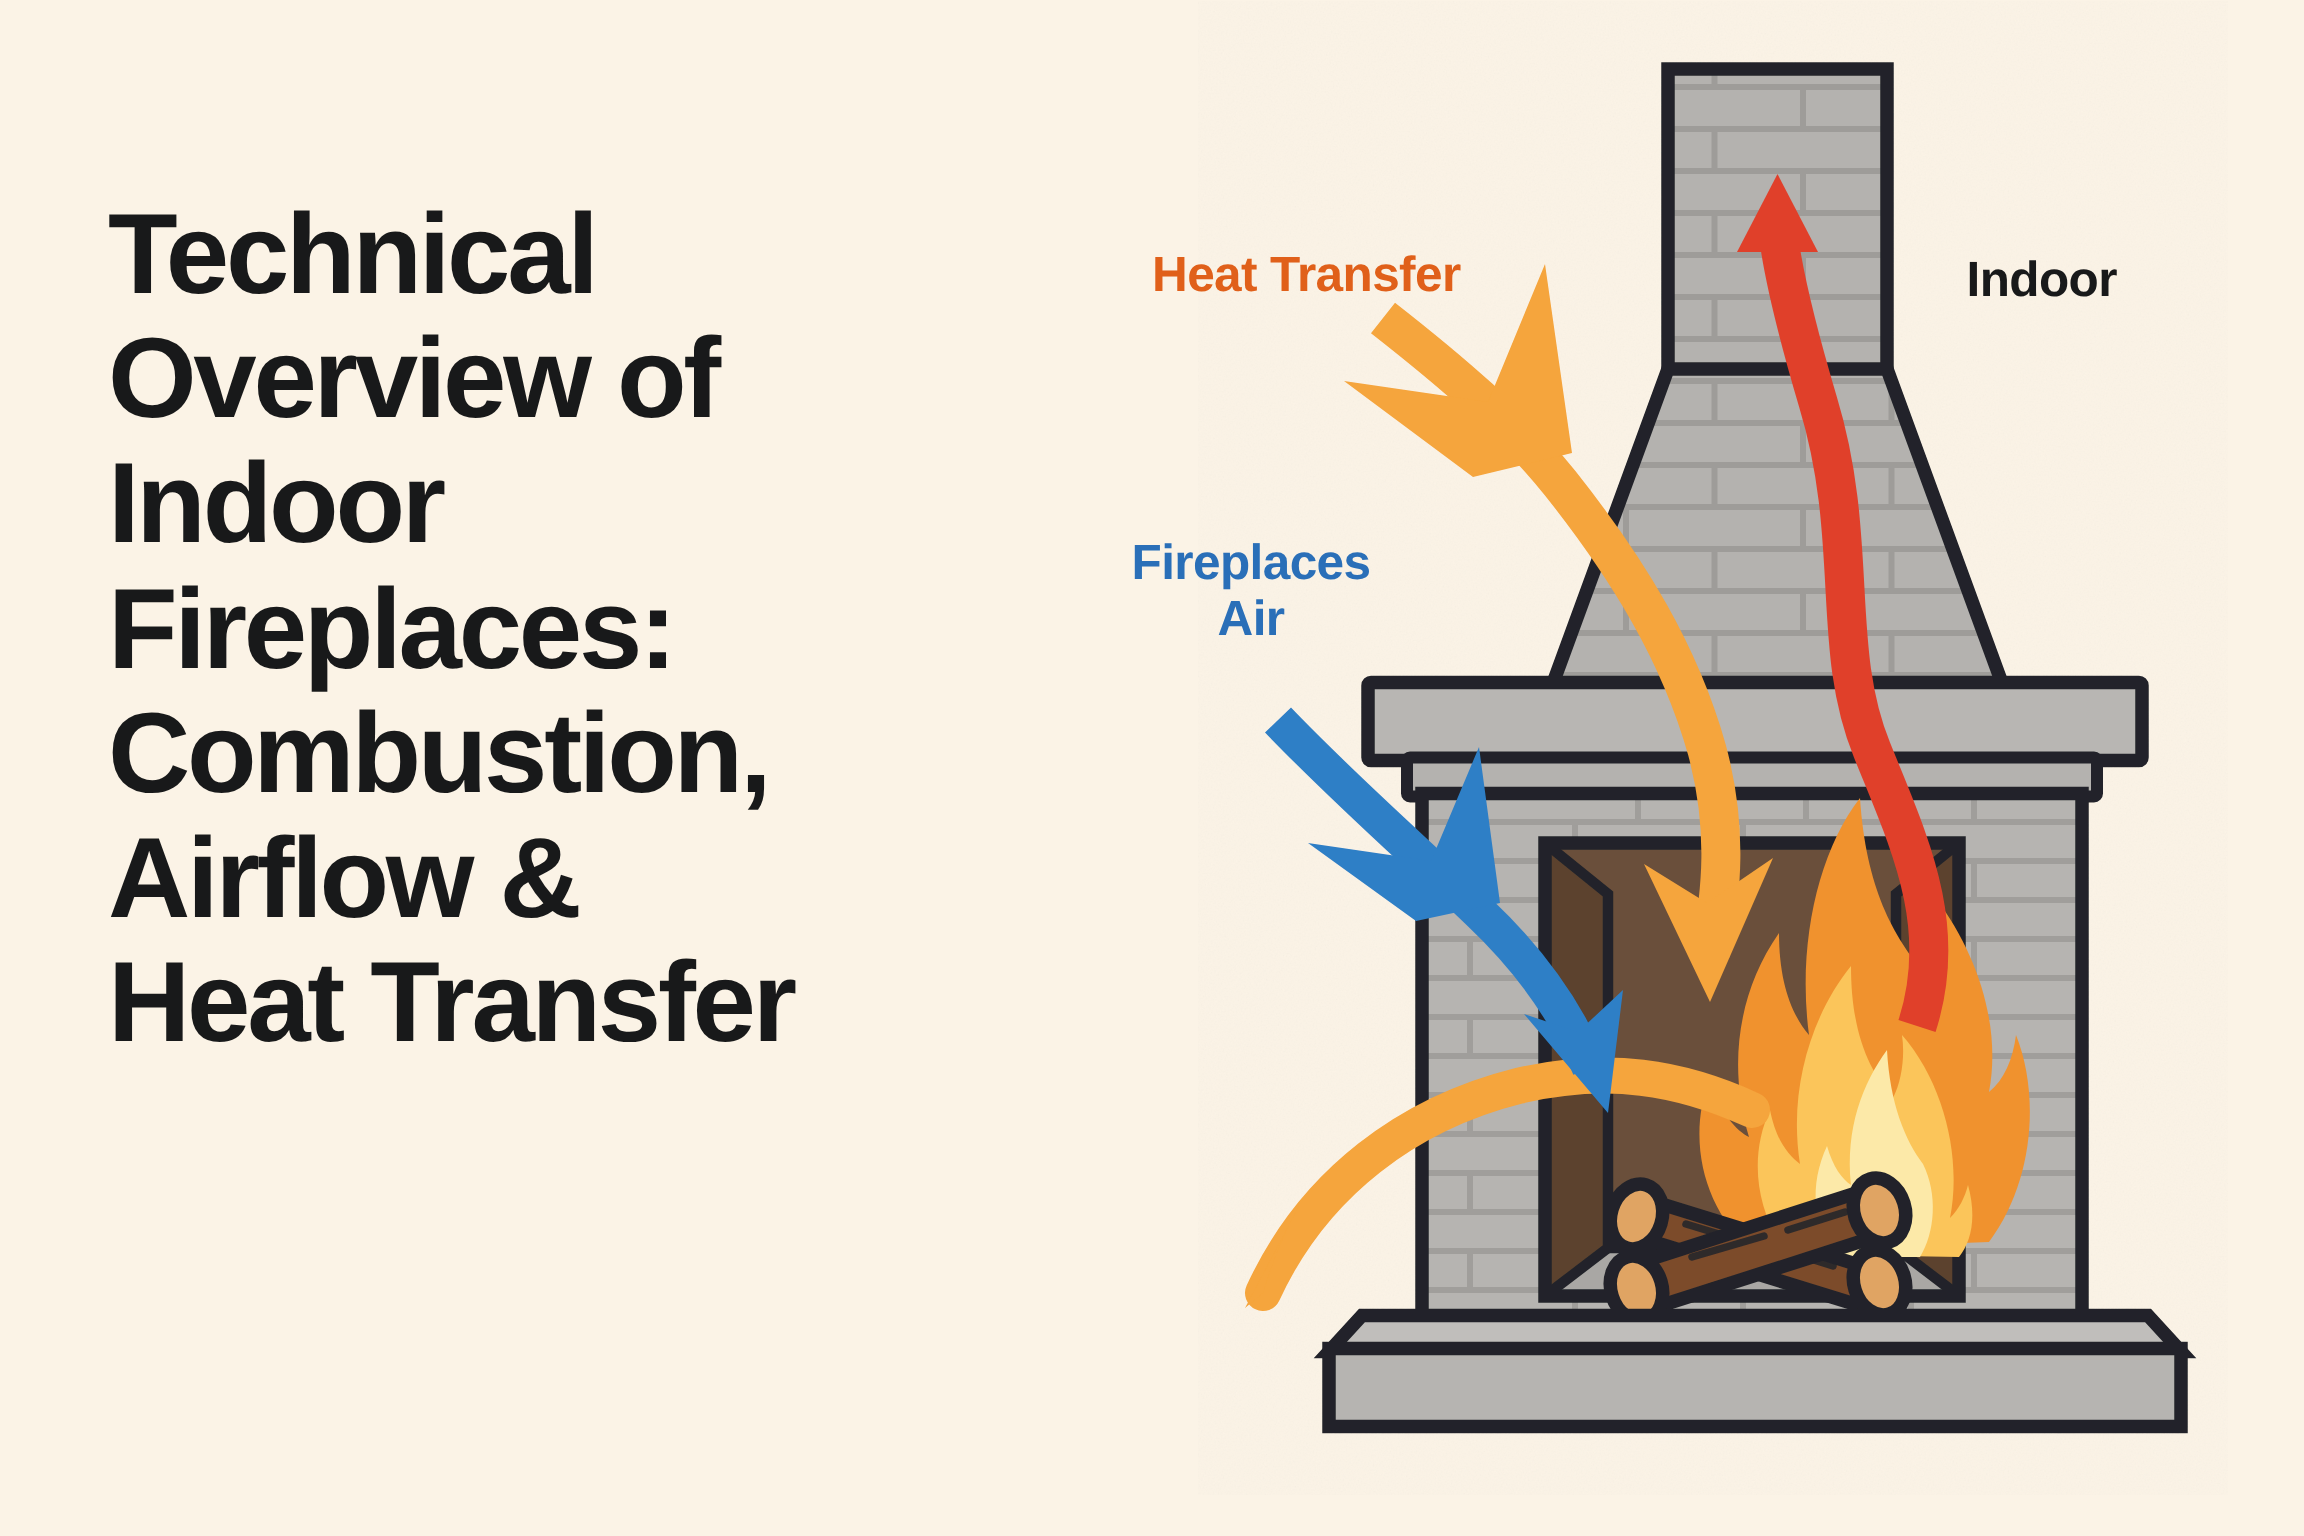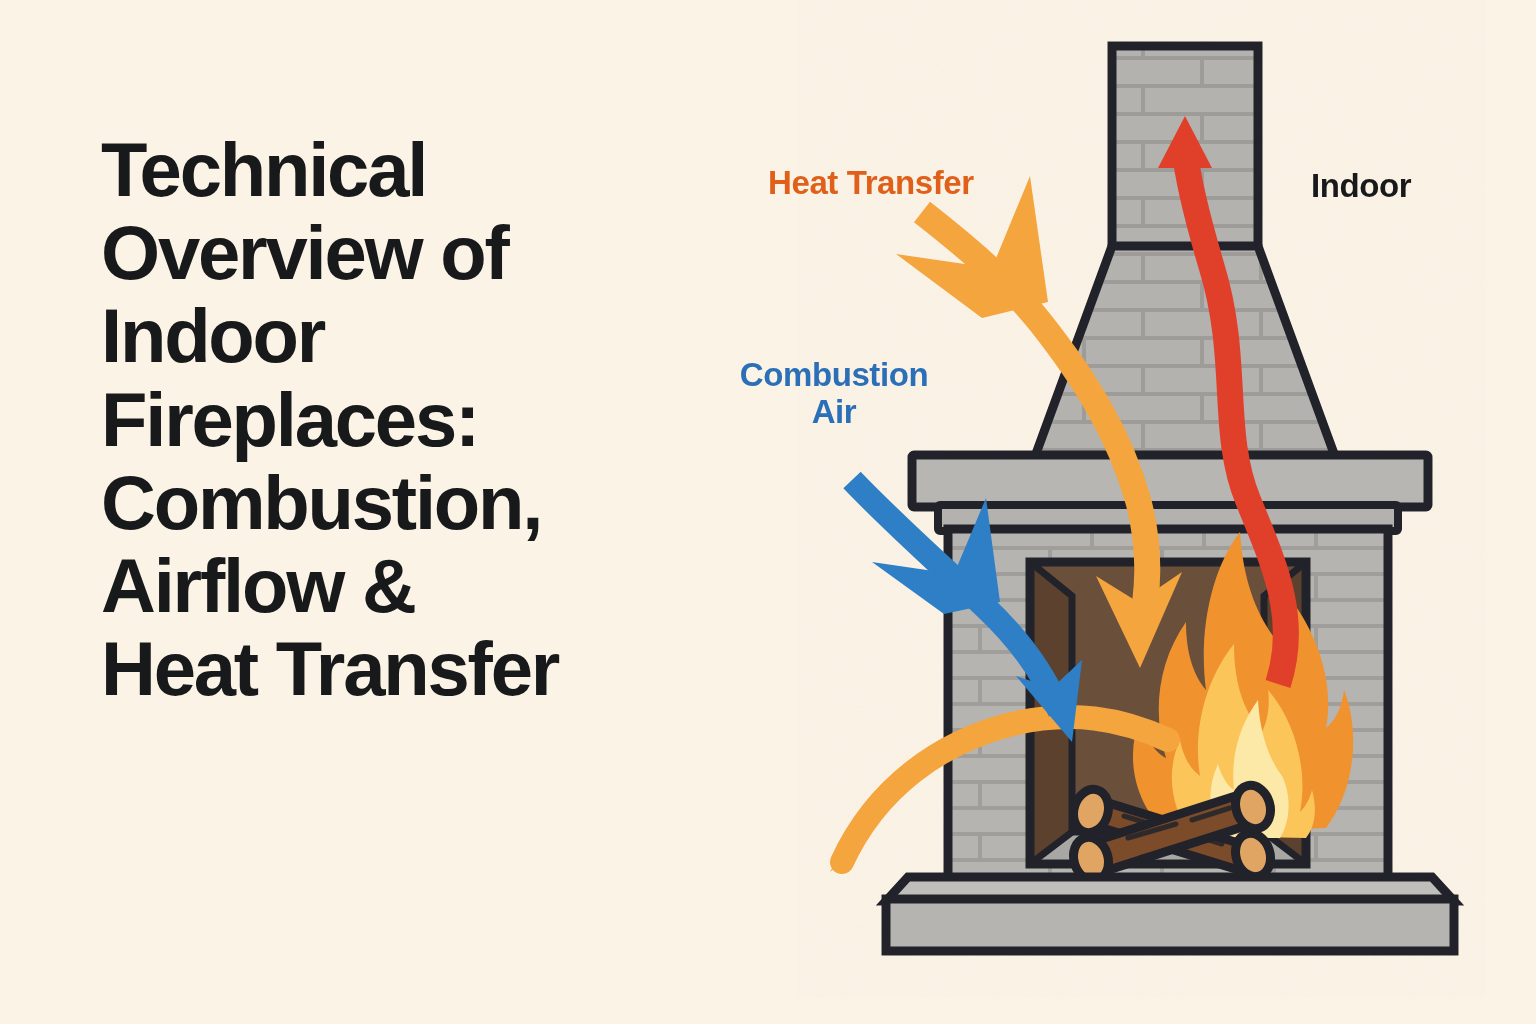--- a/index.html
+++ b/index.html
@@ -76,21 +76,21 @@
     top: 167px;
     color: #18191a;
   }
 </style>
 </head>
 <body>
 
 <div id="stage" style="background: rgb(251, 243, 230);">
 
   <div id="title-block">
-    <h1 id="page-title" style="color: rgb(24, 25, 26); margin-left: 29px;">Technical Overview of
+    <h1 id="page-title" style="color: rgb(24, 25, 26);">Technical Overview of
 Indoor
 Fireplaces:
 Combustion,
 Airflow &amp;
 Heat Transfer</h1>
   </div>
 
   <div id="illustration">
     <svg viewBox="0 0 836 1024" xmlns="http://www.w3.org/2000/svg" aria-hidden="true">
       <defs>
@@ -276,18 +276,18 @@
 
           <path d="M372,742 L316,676 L352,688 L382,660 Z" fill="#2f7fc6"></path>
         </g>
 
       </g>
     </svg>
   </div>
 
   <div id="label-heat-transfer" class="diagram-label" style="color: rgb(224, 96, 26);">Heat Transfer</div>
 
-  <div id="label-combustion-air" class="diagram-label" style="color: rgb(42, 111, 184);">Combustion
+  <div id="label-combustion-air" class="diagram-label" style="color: rgb(42, 111, 184);">Fireplaces
 Air</div>
 
   <div id="label-draft" class="diagram-label" style="color: rgb(24, 25, 26);">Indoor</div>
 
 </div>
 
 </body></html>

